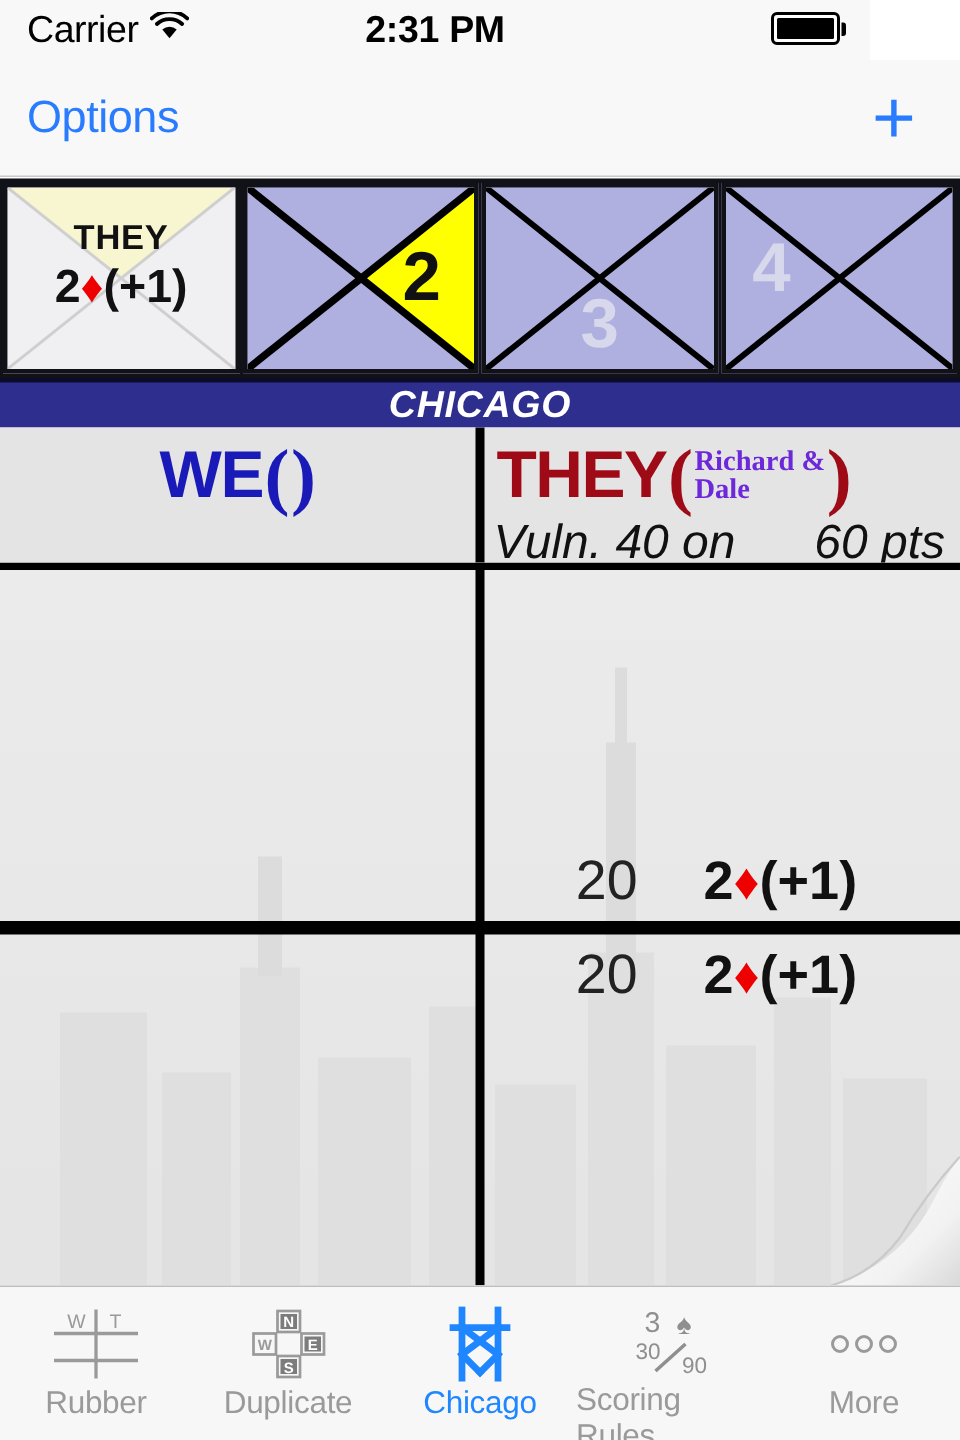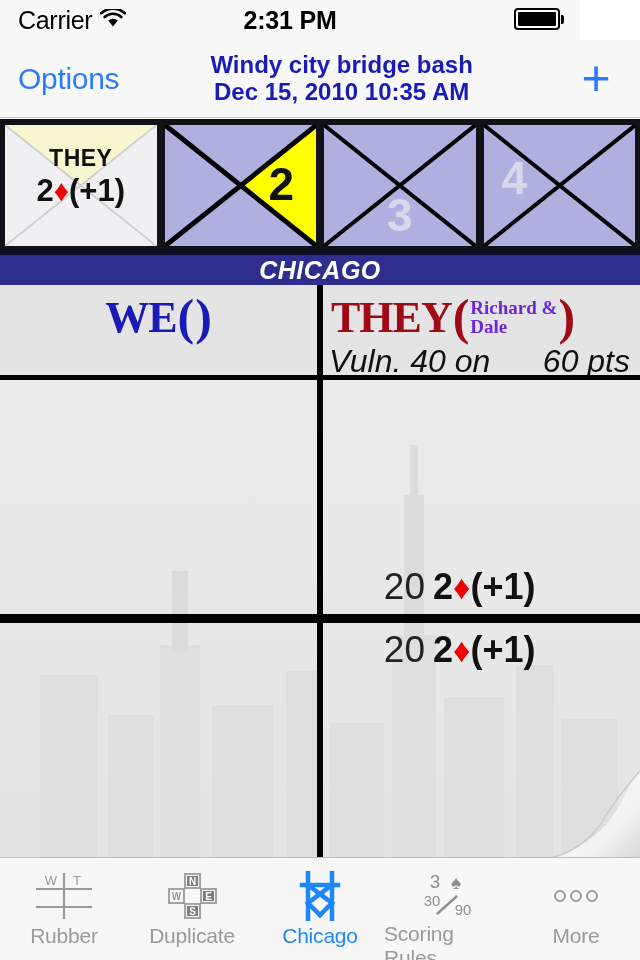--- a/index.html
+++ b/index.html
@@ -98,21 +98,21 @@
     background:#e4e4e4;
   }
   .hdr-divider {
     position:absolute; left:317px; top:0; width:6px; height:90px; background:#000;
   }
   .side-we { position:absolute; left:0; top:2px; width:317px; height:60px;
              display:flex; align-items:center; justify-content:center; }
   .side-they { position:absolute; left:323px; top:2px; width:317px; height:60px;
                display:flex; align-items:center; justify-content:flex-start; padding-left:8px; }
   .bigname {
-    font-size:44px; font-weight:bold; font-family:Liberation Serif, serif;
+    font-size:44px; font-weight:bold; font-family:Liberation Sans, sans-serif;
     letter-spacing:-1px;
   }
   .bigname.we { color:#1a1ab8; }
   .bigname.they { color:#9e0b16; }
   .paren { font-size:50px; font-weight:bold; font-family:"Liberation Serif", serif; line-height:0.9; }
   .paren.we { color:#1a1ab8; }
   .paren.they { color:#9e0b16; }
   .players {
     display:inline-block; font-size:19px; font-weight:bold; line-height:1.02;
     font-family:"Liberation Serif", serif; text-align:left; vertical-align:middle;
@@ -134,20 +134,21 @@
     background:#e9e9e9; overflow:hidden;
   }
   .skyline { position:absolute; left:0; top:0; width:640px; height:482px; opacity:0.30; }
   .sheet-vline { position:absolute; left:317px; top:0; width:6px; height:482px; background:#000; }
   .sheet-top-rule { position:absolute; left:0; top:0; width:640px; height:5px; background:#000; }
   .row-rule { position:absolute; left:0; width:640px; height:9px; background:#000; }
 
   .score-cell {
     position:absolute; height:50px; display:flex; align-items:center;
     font-family:"Liberation Sans", sans-serif;
+    gap:36px;
   }
   .sc-points {
     width:110px; text-align:right; font-size:37px; color:#222; padding-right:8px;
   }
   .sc-contract {
     font-size:36px; font-weight:bold; color:#111; white-space:nowrap;
   }
   .sc-contract .suit-d { font-size:34px; }
 
   
@@ -187,24 +188,20 @@
     <div class="sb-right">
       <div class="battery">
           <div class="battery-fill"></div>
         </div>
       <div class="battery-cap"></div>
     </div>
   </div>
 
   <div class="navbar">
     <button class="nav-options">Options</button>
-    <div class="nav-title">
-      <span class="t1">Windy city bridge bash</span>
-      <span class="t2">Dec 15, 2010 10:35 AM</span>
-    </div>
     <button class="nav-plus">+</button>
   </div>
 
   <div class="deals">
 
     <div class="deal" style="background:#f0f0f2;">
       <svg viewBox="0 0 156 121" preserveAspectRatio="none">
         <rect x="0" y="0" width="156" height="121" fill="#f0f0f2"></rect>
         <polygon points="0,0 156,0 78,60" fill="#f8f6d0"></polygon>
         <line x1="0" y1="0" x2="156" y2="121" stroke="#cfcfcf" stroke-width="2"></line>

